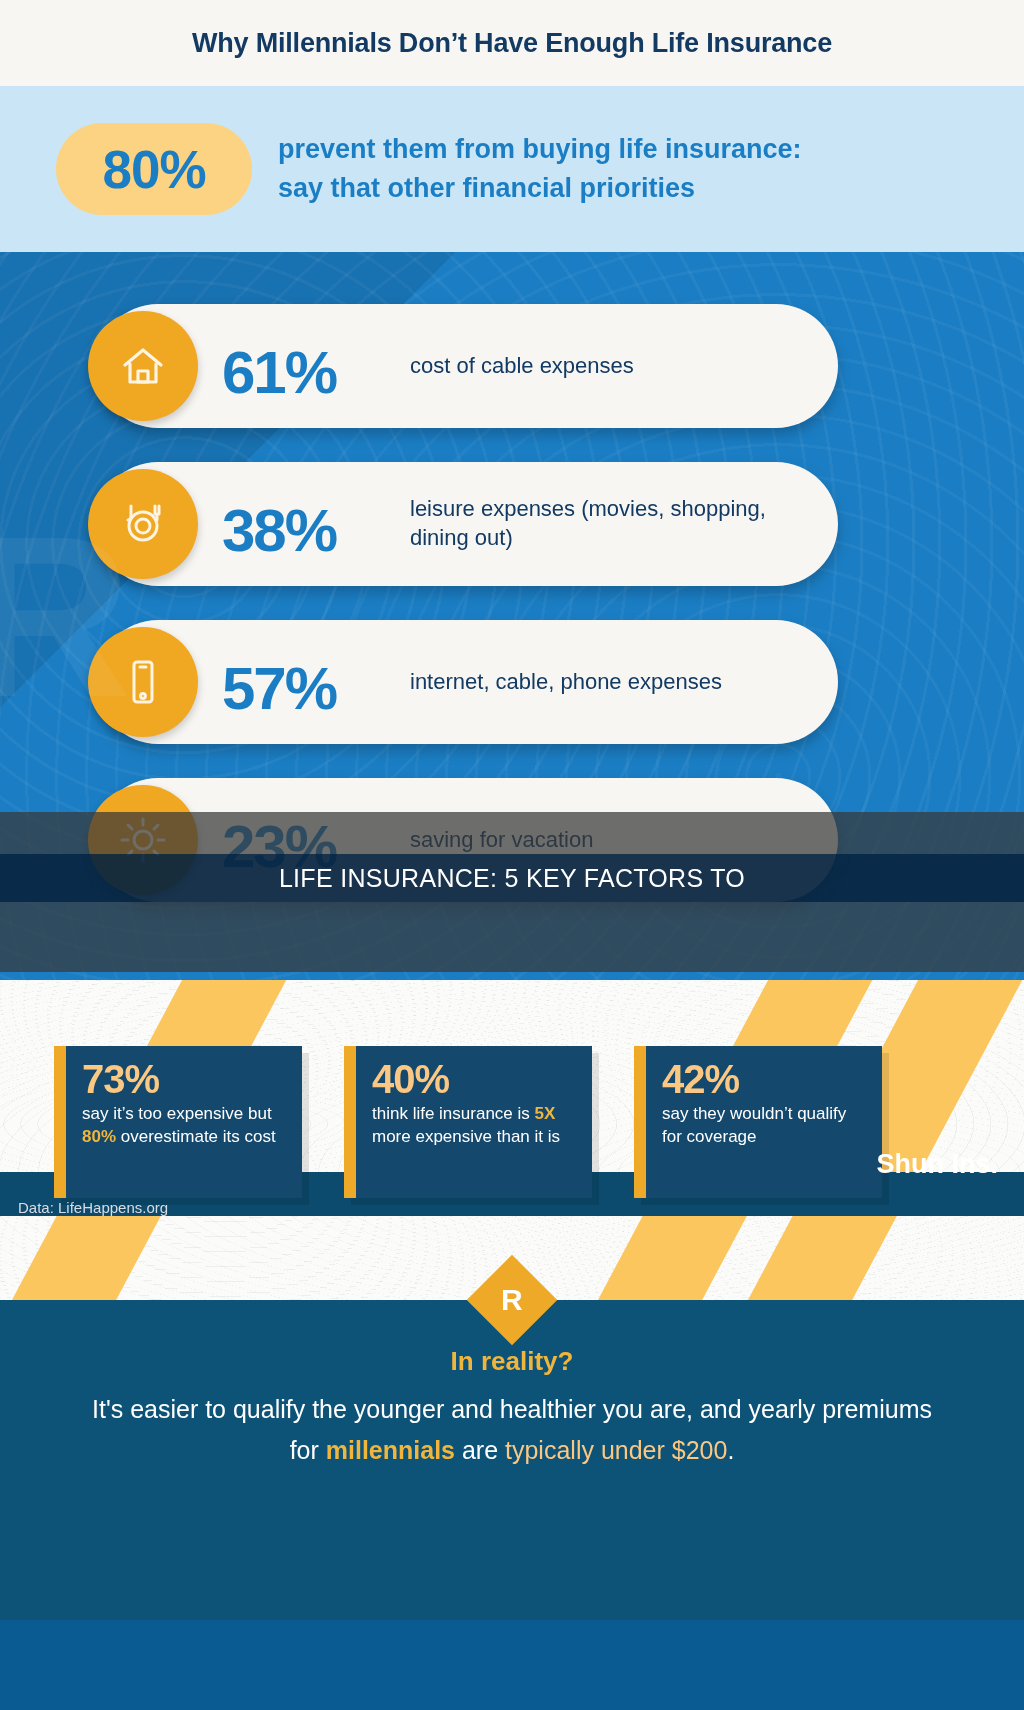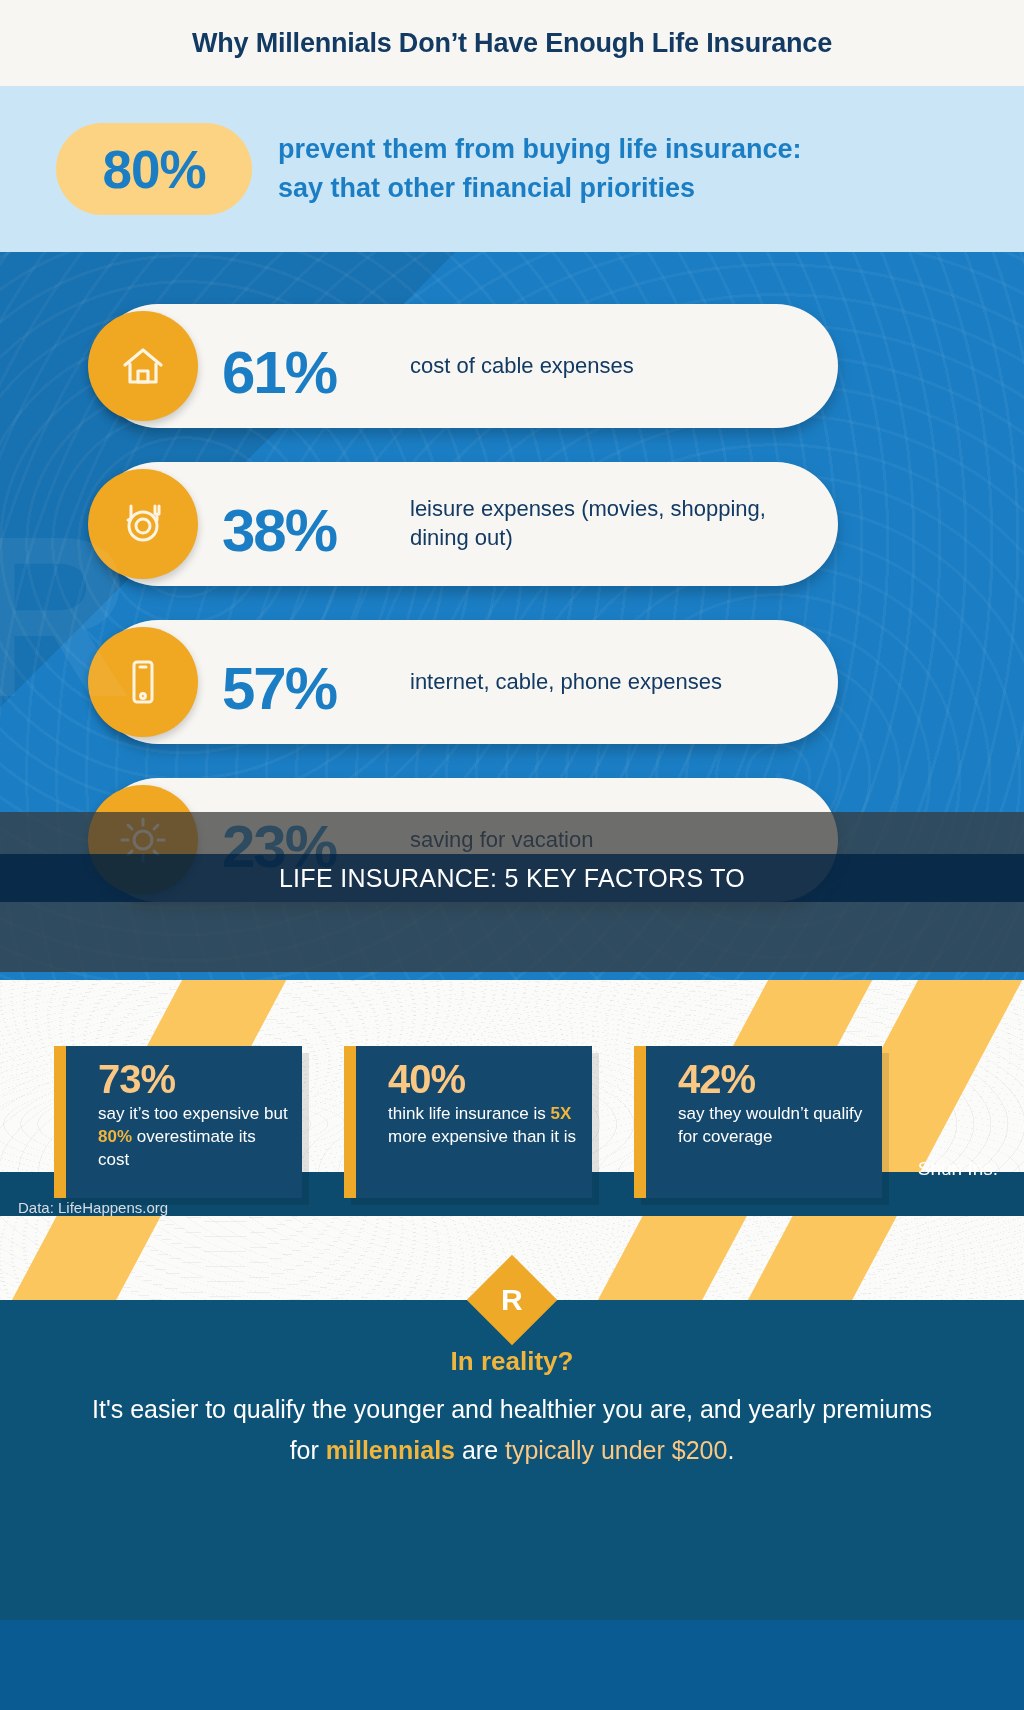--- a/index.html
+++ b/index.html
@@ -127,21 +127,21 @@
   .stripe.s2 { left:800px; }
   .stripe.s3 { left:950px; }
   .boxes {
     position:relative; display:flex; gap:42px;
     padding:66px 0 0 54px; z-index:3;
   }
   .box {
     width:248px; height:152px;
     background:#14486d; border-left:12px solid #eda927;
     box-shadow:7px 7px 0 rgba(0,0,0,0.10);
-    padding:12px 14px 0 32px;
+    padding:12px 14px 0 16px;
   }
   .box-pct {
     font-size:40px; font-weight:bold; color:#fbc884;
     line-height:1.05; letter-spacing:-1px;
   }
   .box-text {
     font-size:17px; color:#ffffff; line-height:1.34; margin-top:3px;
   }
   .box-text b { color:#f0b53c; }
 
@@ -167,21 +167,21 @@
   .bottom p {
     margin-top:12px; color:#ffffff; font-size:25px; line-height:1.64;
     padding:0 89px;
   }
   .bottom p .hi { color:#f0b53c; font-weight:bold; }
   .bottom p .hi2 { color:#fbc884; }
 
   
   .brand {
     position:absolute; right:26px; bottom:36px;
-    color:#ffffff; font-size:19px; font-weight:normal; z-index:9;
+    color:#ffffff; font-size:27px; font-weight:bold; z-index:9;
   }
   .footer {
     position:absolute; left:0; bottom:0; width:1024px; height:44px;
     background:#0c4a6e; display:flex; align-items:flex-end;
   }
   .footer span {
     color:#d9dde3; font-size:15px; padding-left:18px;
   }
 </style>
 </head>

